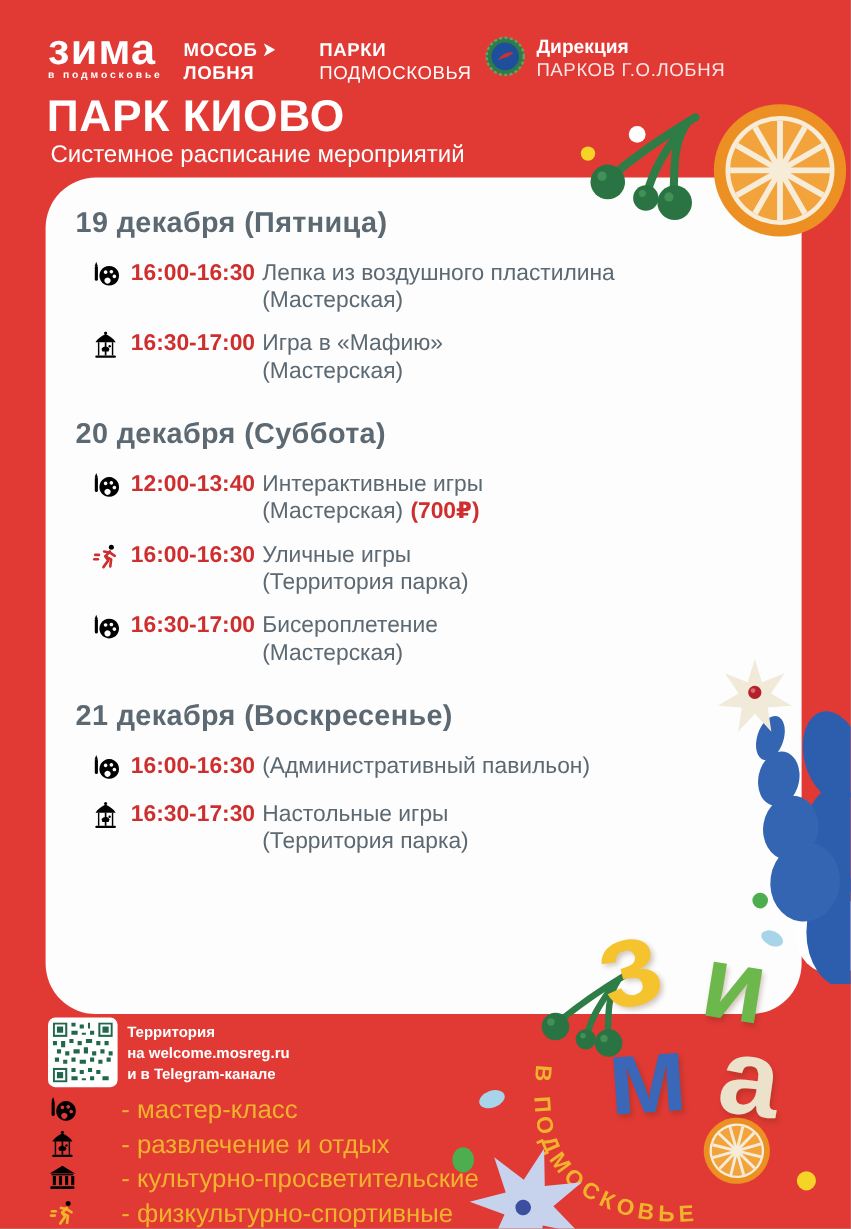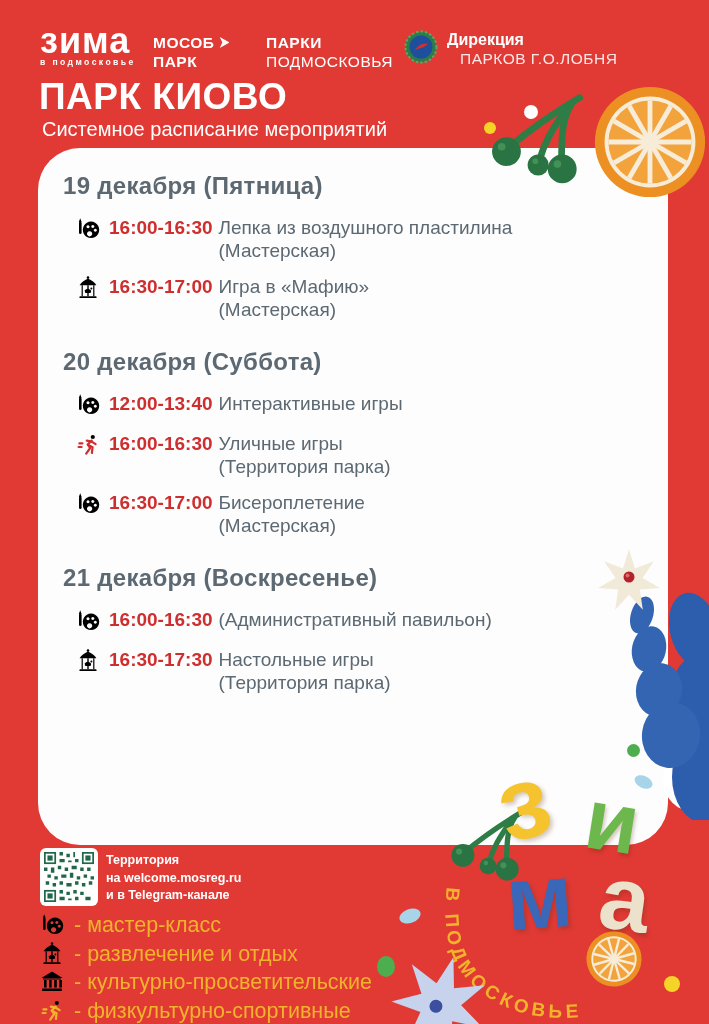--- a/index.html
+++ b/index.html
@@ -10,42 +10,42 @@
   .logo-zima .big{font-size:36px;font-weight:bold;line-height:28px;letter-spacing:1px;}
   .logo-zima .small{font-size:8.6px;letter-spacing:2.4px;margin-top:2px;font-weight:bold;}
   .logo-mosob{position:absolute;left:153px;top:33px;color:#fff;font-weight:bold;font-size:15.5px;line-height:19px;letter-spacing:.5px;}
   .arrow-glyph{display:inline-block;width:13px;height:11px;background:#fff;margin-left:2px;
     clip-path:polygon(25% 0,100% 50%,25% 100%,45% 50%);}
   .logo-parki{position:absolute;left:266px;top:33px;color:#fff;font-size:15.5px;line-height:19px;letter-spacing:.5px;}
   .logo-parki .b{font-weight:bold;}
   .logo-dir{position:absolute;left:404px;top:30px;display:flex;align-items:flex-start;}
   .logo-dir .txt{margin-left:9px;color:#fff;font-size:15.5px;line-height:19px;}
   .logo-dir .txt .b{font-weight:bold;font-size:16px;}
-  .logo-dir .txt .l2{color:rgba(255,255,255,.88);letter-spacing:.5px;margin-left:13px;}
+  .logo-dir .txt .l2{color:rgba(255,255,255,.88);letter-spacing:.5px;}
   .page-title{position:absolute;left:39px;top:76px;color:#fff;font-size:37px;font-weight:bold;letter-spacing:.5px;}
   .page-subtitle{position:absolute;left:42px;top:118px;color:#ffffff;font-size:20px;}
   
   .card{position:absolute;left:38px;top:148px;width:630px;height:697px;background:#fdfdfd;
     border-radius:42px;box-sizing:border-box;padding:24px 16px 0 24px;z-index:2;}
   .day{margin-bottom:27px;}
   .day-heading{font-size:24px;font-weight:bold;color:#5c6973;margin:0 0 16px 1px;letter-spacing:.3px;}
   .event{display:flex;align-items:flex-start;margin:0 0 13px 14px;}
   .evicon{width:24px;height:26px;color:#cf2e2e;flex:none;margin-top:1px;}
   .evicon svg{width:24px;height:24px;display:block;}
   .time{font-size:19px;font-weight:bold;color:#cf2e2e;margin:0 6px 0 9px;white-space:nowrap;line-height:23px;}
   .etext{font-size:19px;color:#5c6973;line-height:23px;}
   .eloc{display:block;}
   .price{color:#cf2e2e;font-weight:bold;margin-left:6px;}
   
   .qr{position:absolute;left:40px;top:848px;width:58px;height:58px;background:#fff;border-radius:6px;
     box-sizing:border-box;padding:4px;z-index:3;}
   .qr svg{width:50px;height:50px;display:block;}
   .qr-caption{position:absolute;left:106px;top:852px;color:#fff;font-size:12.5px;font-weight:bold;line-height:17.5px;z-index:3;}
   .legend{position:absolute;left:40px;top:913px;z-index:3;}
-  .legend-row{display:flex;align-items:center;margin-bottom:4.5px;color:#f2b32c;font-size:21.5px;line-height:24px;}
+  .legend-row{display:flex;align-items:center;margin-bottom:4.5px;color:#f2b32c;font-size:21.5px;line-height:24px;gap:27px;}
   .legend-row .evicon{color:#f2b32c;width:26px;height:24px;margin:0 8px 0 0;}
   
   .decor{position:absolute;z-index:4;pointer-events:none;}
   .dot{position:absolute;border-radius:50%;z-index:4;}
   .letter{position:absolute;font-weight:bold;line-height:1;z-index:5;
     text-shadow:2px 3px 4px rgba(90,40,0,.25);}
   .lz{left:498px;top:752px;font-size:102px;color:#f5c32d;transform:rotate(-14deg);}
   .li{left:586px;top:778px;font-size:86px;color:#6db84d;transform:rotate(9deg);}
   .lm{left:506px;top:852px;font-size:90px;color:#3a67b7;transform:rotate(-4deg);}
   .la{left:600px;top:854px;font-size:90px;color:#ece2cc;transform:rotate(8deg);}
@@ -135,21 +135,21 @@
       </symbol>
     </defs>
   </svg>
 
   <div class="logo-zima">
     <div class="big">зима</div>
     <div class="small">в подмосковье</div>
   </div>
   <div class="logo-mosob">
     <span>МОСОБ</span><span class="arrow-glyph"></span><br>
-    <span>ПАРК</span>
+    <span>ЛОБНЯ</span>
   </div>
   <div class="logo-parki">
     <span class="b">ПАРКИ</span><br>
     <span>ПОДМОСКОВЬЯ</span>
   </div>
   <div class="logo-dir">
     <svg width="34" height="34" viewBox="0 0 34 34">
       <circle cx="17" cy="17" r="15.5" fill="#2f7d46"></circle>
       <circle cx="17" cy="17" r="15.5" fill="none" stroke="#5fa468" stroke-width="2" stroke-dasharray="2.5 2"></circle>
       <circle cx="17" cy="17" r="11.5" fill="#1d4f9c"></circle>
@@ -195,20 +195,21 @@
     <div class="day">
       <h2 class="day-heading">20 декабря (Суббота)</h2>
       <div class="event">
         <span class="evicon">
             <svg>
               <use href="#ic-palette"></use>
             </svg>
           </span>
         <span class="time">12:00-13:40</span>
         <span class="etext"><span>Интерактивные игры</span>
+          <span class="eloc"><span>(Мастерская)</span><span class="price">(700₽)</span></span>
         </span>
       </div>
       <div class="event">
         <span class="evicon">
             <svg>
               <use href="#ic-runner"></use>
             </svg>
           </span>
         <span class="time">16:00-16:30</span>
         <span class="etext"><span>Уличные игры</span>

